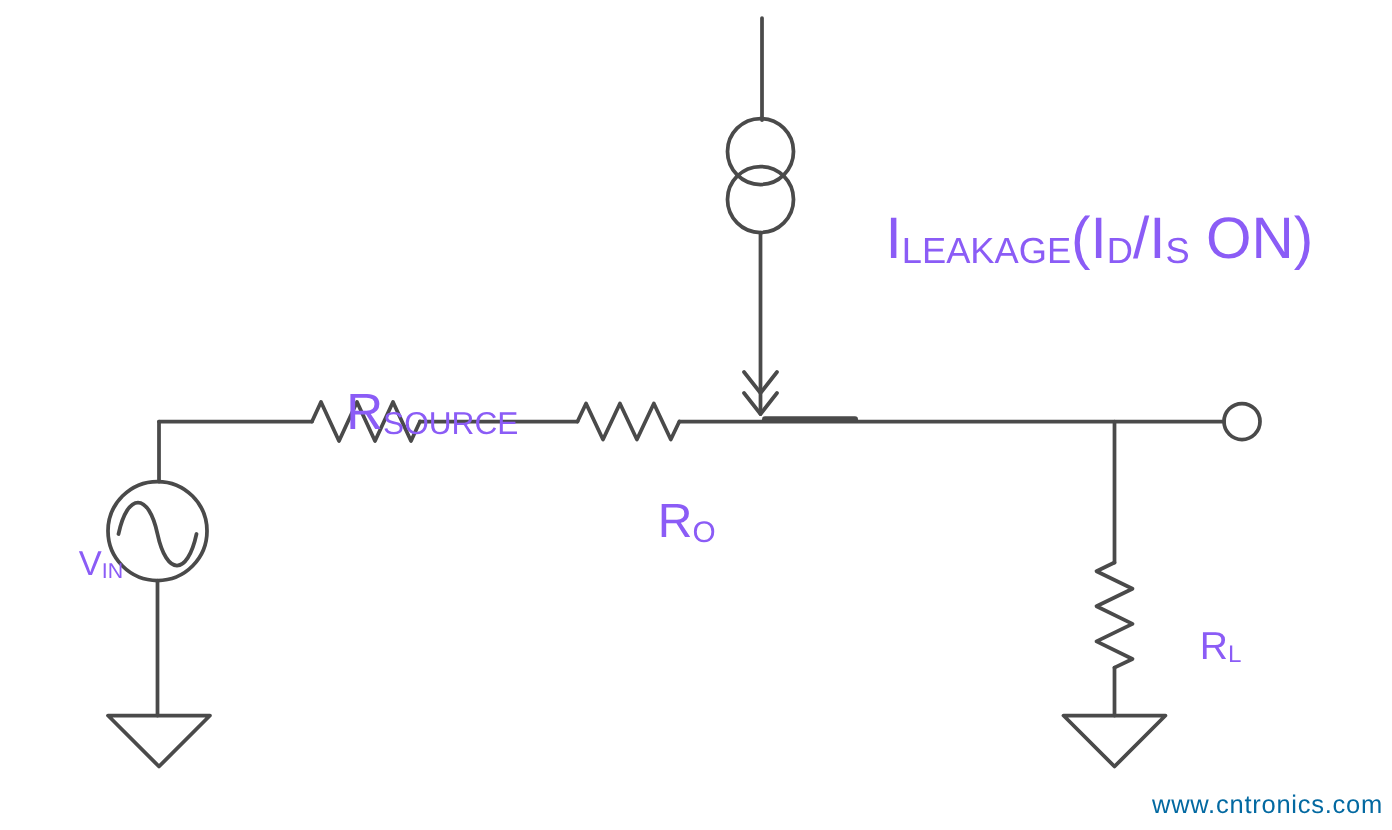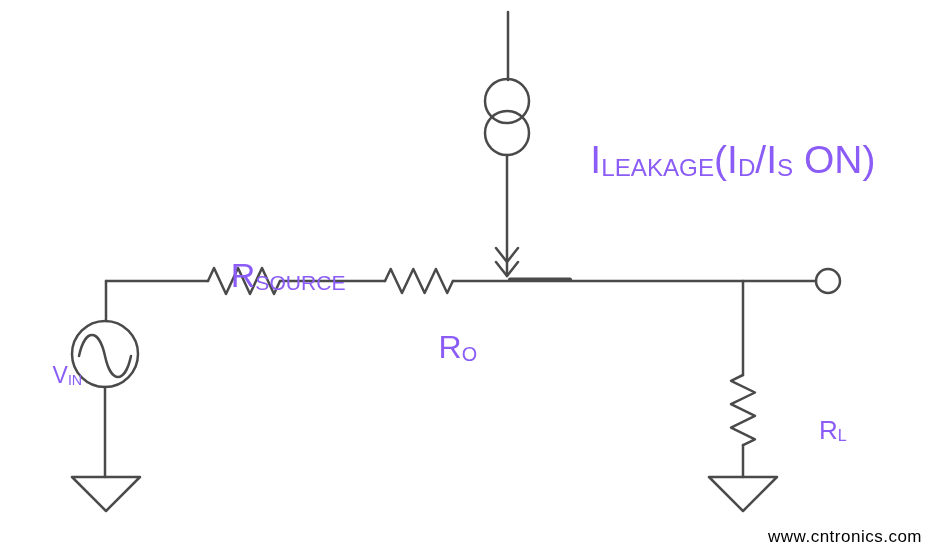--- a/index.html
+++ b/index.html
@@ -21,21 +21,21 @@
     font-size:0.62em;
     position:relative;
     top:0.14em;
   }
   .lbl span{white-space:pre;}
   #v-in-label   {left:27px;  top:341px; font-size:23px;}
   #r-source-label{left:193px; top:224px; font-size:34px;}
   #r-o-label    {left:403px; top:299px; font-size:32px;}
   #i-leakage-label{left:547px; top:101px; font-size:39px;}
   #v-out-label  {left:845px; top:267px; font-size:24px;}
-  #r-l-label    {left:790px; top:391px; font-size:26px;}
+  #r-l-label    {left:771px; top:391px; font-size:26px;}
   #watermark{
     position:absolute;
     right:6px; bottom:6px;
     font-size:17px;
     letter-spacing:0.5px;
   }
 </style>
 </head>
 <body>
 
@@ -99,14 +99,14 @@
 
   <div class="lbl" id="i-leakage-label">
     <span>I</span><span class="sub">LEAKAGE</span><span>(I</span><span class="sub">D</span><span>/I</span><span class="sub">S</span><span> ON)</span>
   </div>
 
 
   <div class="lbl" id="r-l-label">
     <span>R</span><span class="sub">L</span>
   </div>
 
-  <div id="watermark" style="color: #000000;">www.cntronics.com</div>
+  <div id="watermark" style="color: #0369a1;">www.cntronics.com</div>
 </div>
 
 </body></html>

